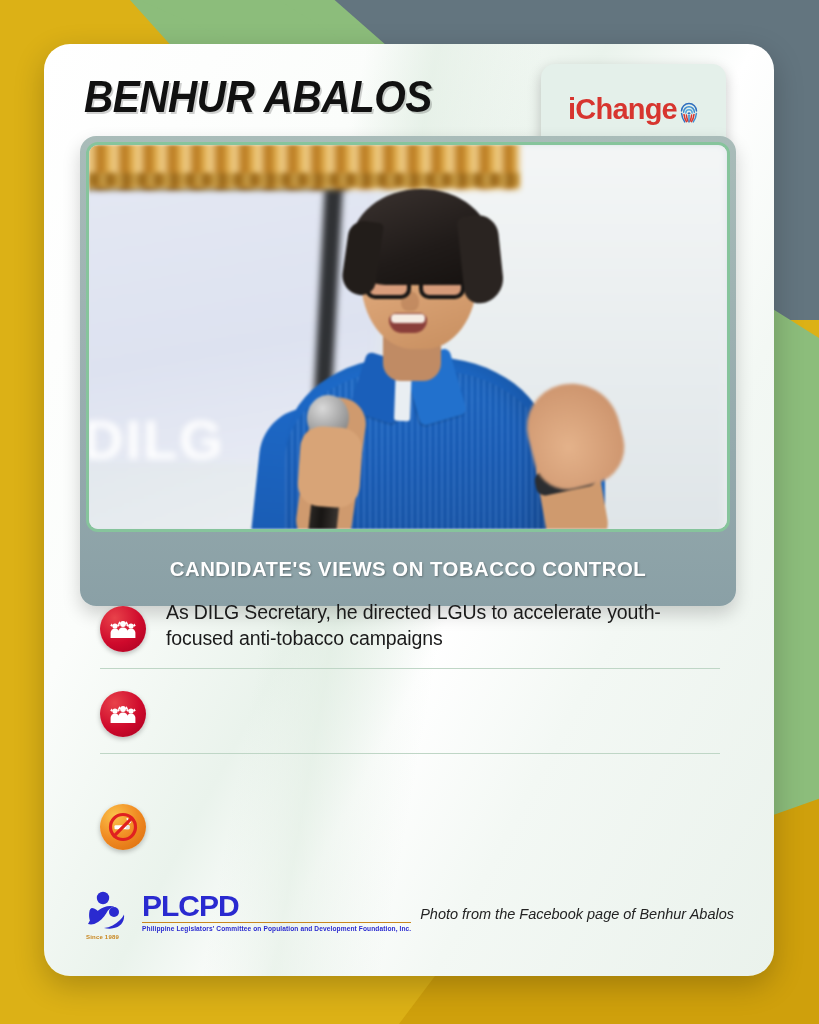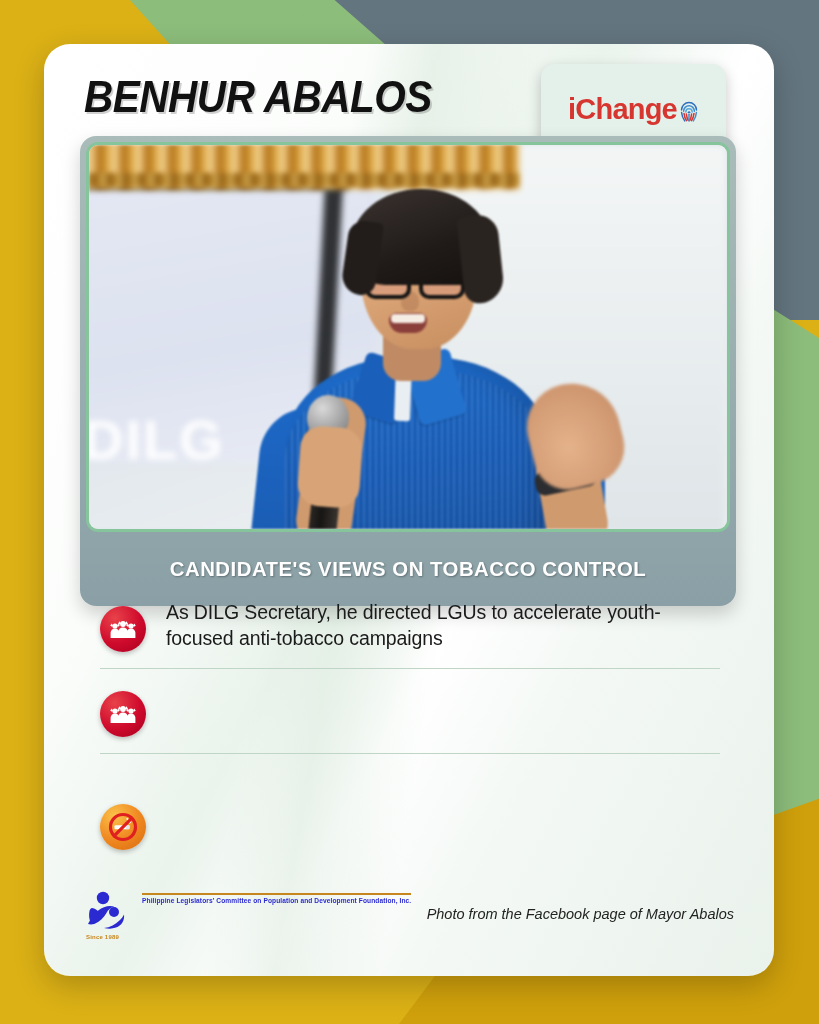--- a/index.html
+++ b/index.html
@@ -106,21 +106,21 @@
     background: #e4f0ea;
     box-shadow: 0 5px 14px rgba(0,0,0,.22);
     display: flex;
     flex-direction: column;
     align-items: center;
     justify-content: center;
     padding: 6px 8px 8px 8px;
   }
   .ichange-word {
     display: flex;
-    align-items: flex-start;
+    align-items: flex-end;
     justify-content: center;
     gap: 1px;
     margin-bottom: 6px;
   }
   .ichange-text {
     font-family: "Liberation Sans", sans-serif;
     font-size: 29px;
     font-weight: 700;
     color: #d7352f;
     letter-spacing: -0.8px;
@@ -681,21 +681,22 @@
               <circle cx="19" cy="8" r="6.2"></circle>
               <circle cx="30" cy="22" r="5"></circle>
               <path d="M4 34c6-12 14-18 22-18 1.6 0 3 .2 4.3.6-3.6 1-6.2 3.4-8 6.6-2.6 4.6-6.6 8.6-12 10.8C8 34.6 5.8 34.6 4 34z"></path>
               <path d="M8 18c3 .4 5.4 2 7 4.4 1.2 1.8 1.6 3.6 1.4 5.6-2.4 2.4-5.2 4.4-8.4 5.8C5 30.6 4.6 25 5.6 20.4 6.2 19 7 18.2 8 18z"></path>
               <path d="M20 38c6-.6 11.6-3.4 16-8 1.6-1.6 3-3.6 4-5.6.8 6-2.4 11-8 13.2-3.8 1.4-8 1.2-12 .4z"></path>
             </g>
           </svg>
           <div class="plcpd-since">Since 1989</div>
         </div>
         <div class="plcpd-words">
+          <div class="plcpd-name">PLCPD</div>
           <div class="plcpd-rule"></div>
           <div class="plcpd-tag">Philippine Legislators' Committee on Population and Development Foundation, Inc.</div>
         </div>
       </div>
-      <div class="photo-credit">Photo from the Facebook page of Mayor Abalos</div>
+      <div class="photo-credit">Photo from the Facebook page of Benhur Abalos</div>
     </div>
 
   </div>
 </div>
 
 </body></html>

